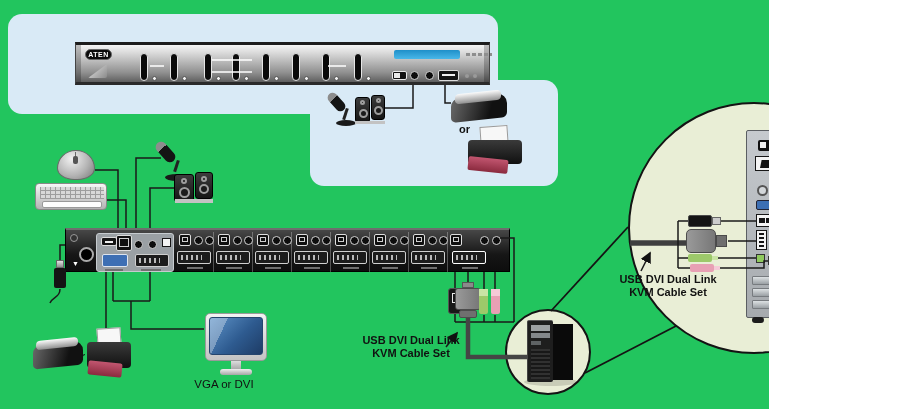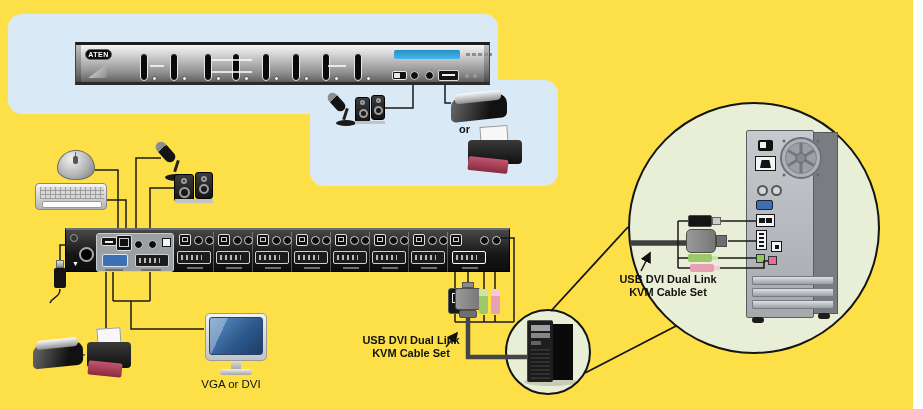--- a/index.html
+++ b/index.html
@@ -1,16 +1,16 @@
 <!DOCTYPE html>
 <html><head>
 <meta charset="utf-8">
 <style>
   html,body{margin:0;padding:0;background:#fff;font-family:"Liberation Sans",sans-serif;}
-  #stage{position:relative;width:913px;height:409px;background:#fde047;overflow:hidden;}
+  #stage{position:relative;width:769px;height:409px;background:#22c55e;overflow:hidden;}
   .d{position:absolute;box-sizing:border-box;}
   .bg-blue{background:#d9eaf6;border-radius:14px;}
   .callout{border-radius:50%;background:#e9eed6;border:2.5px solid #141414;}
   svg.layer{position:absolute;left:0;top:0;pointer-events:none;}
   .wire{fill:none;stroke:#1a1a1a;stroke-width:1.5;}
   .wire-thick{fill:none;stroke:#454545;stroke-width:4.5;}
   .wire-thick2{fill:none;stroke:#3f3f3f;stroke-width:5.5;}
   .tangent{fill:none;stroke:#141414;stroke-width:1.8;}
   
   .front-panel{left:75px;top:42px;width:415px;height:43px;
@@ -323,21 +323,21 @@
     <div class="d prn-body" style="left:0;top:14px;width:44px;height:26px;"></div>
     <div class="d prn-tray" style="left:1px;top:34px;width:34px;height:14px;"></div>
   </div>
 
   <div class="d" style="left:205px;top:313px;width:62px;height:64px;z-index:3;">
     <div class="d mon-bezel" style="left:0;top:0;width:62px;height:48px;"></div>
     <div class="d mon-screen" style="left:4px;top:4px;width:54px;height:38px;"></div>
     <div class="d mon-neck" style="left:26px;top:48px;width:10px;height:8px;"></div>
     <div class="d mon-base" style="left:15px;top:56px;width:32px;height:6px;"></div>
   </div>
-  <div class="d label" style="left:196px;top:378px;width:70px;font-size:11.5px;">VGA or DVI</div>
+  <div class="d label" style="left:189px;top:378px;width:70px;font-size:11.5px;">VGA or DVI</div>
 
   <div class="d conn-usbb" style="left:448px;top:288px;width:15px;height:26px;z-index:3;"></div>
   <div class="d" style="left:462px;top:282px;width:12px;height:6px;background:#8a8a8a;border:1px solid #555;z-index:3;"></div>
   <div class="d conn-dvi" style="left:455px;top:288px;width:26px;height:22px;z-index:3;"></div>
   <div class="d" style="left:459px;top:310px;width:18px;height:8px;background:#6f6f6f;border:1px solid #4c4c4c;border-radius:2px;z-index:3;"></div>
   <div class="d plug-green" style="left:479px;top:289px;width:9px;height:25px;z-index:3;"></div>
   <div class="d plug-pink" style="left:491px;top:289px;width:9px;height:25px;z-index:3;"></div>
 
   <div class="d cable-label" style="left:352px;top:334px;width:118px;z-index:4;">
     <div>USB DVI Dual Link</div>

